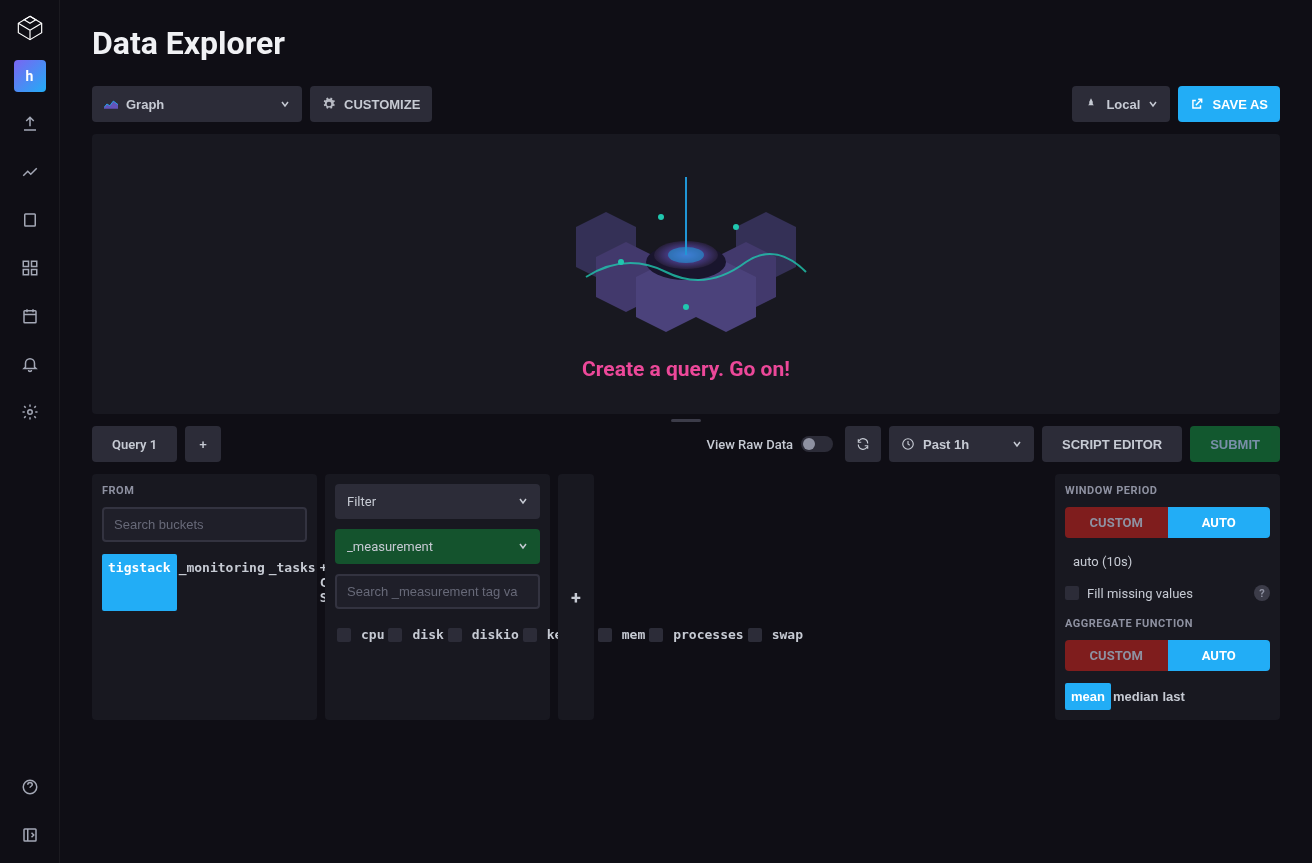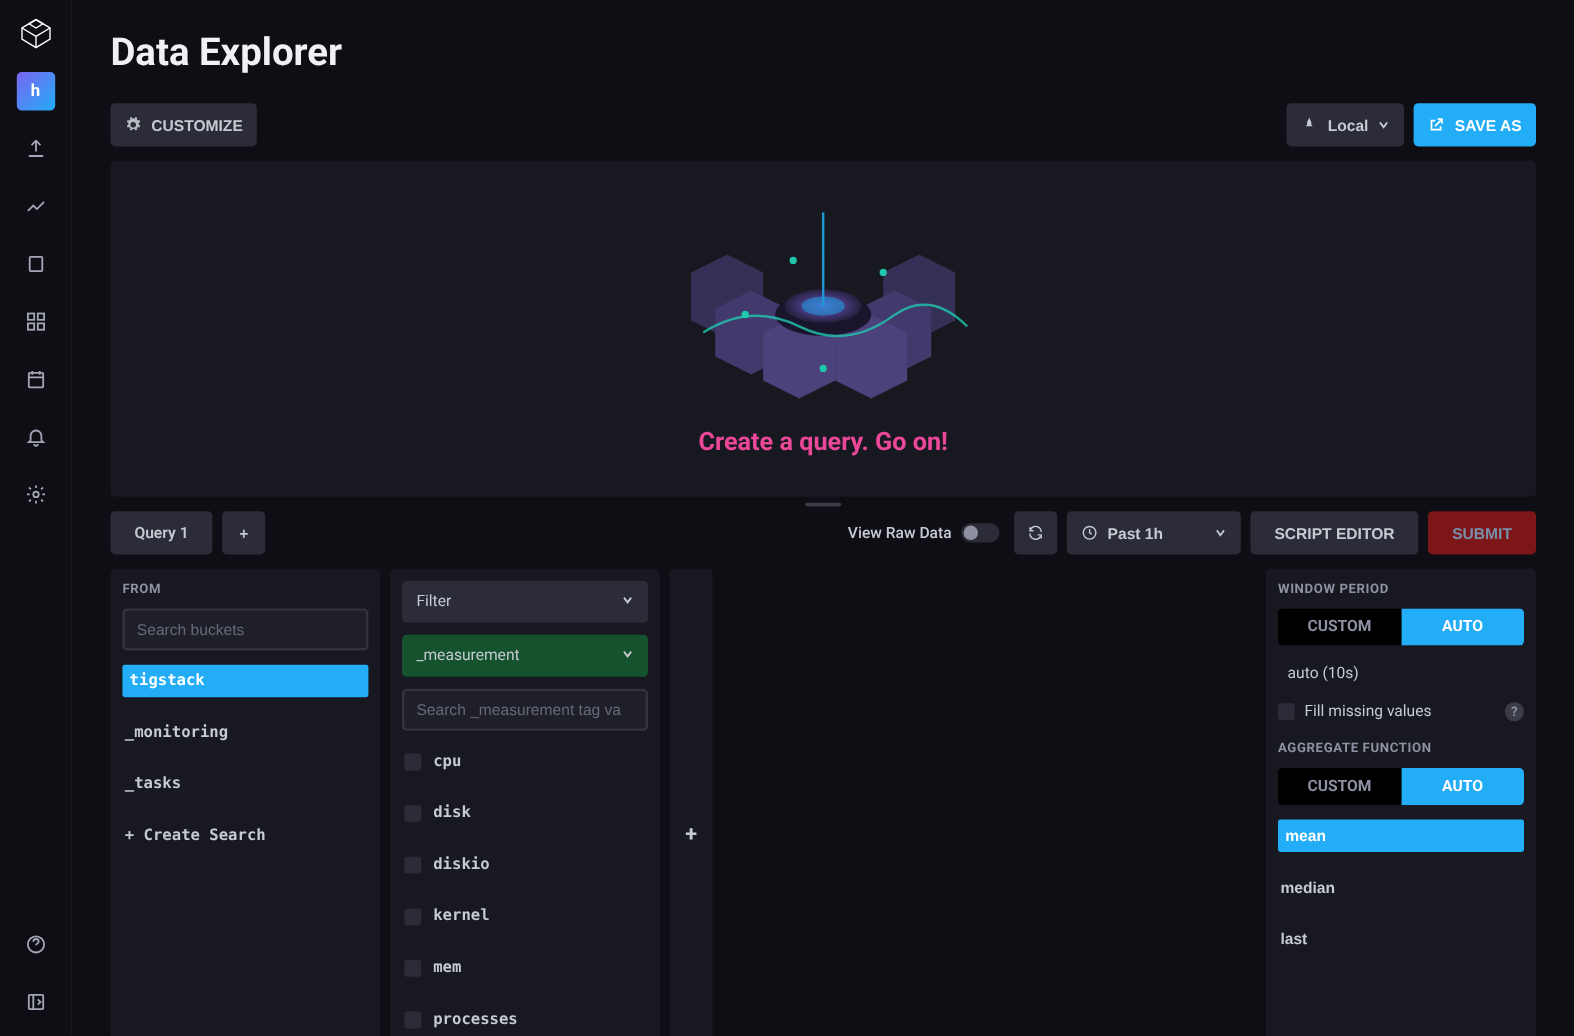--- a/index.html
+++ b/index.html
@@ -84,21 +84,21 @@
   padding: 0 12px;
   height: 36px;
   display: inline-flex;
   align-items: center;
   gap: 8px;
   cursor: pointer;
   font-weight: 600;
   font-size: 13px;
 }
 .btn.primary { background: #22adf6; color: #fff; }
-.btn.submit { background: #b91c1c; color: #b2d4f8; opacity: 0.65; }
+.btn.submit { background: #15803d; color: #b2d4f8; opacity: 0.65; }
 .btn.wide { padding: 0 20px; }
 .btn.icon-btn { width: 36px; padding: 0; justify-content: center; }
 .btn svg { width: 14px; height: 14px; }
 .graph-dropdown { width: 210px; justify-content: flex-start; position: relative; }
 .graph-dropdown .chev { margin-left: auto; }
 .graph-icon { width: 18px; height: 12px; }
 .graph-area {
   background: #181820;
   border-radius: 4px;
   height: 280px;
@@ -212,21 +212,21 @@
   background: #1f1f29;
   border: 2px solid #333340;
   border-radius: 4px;
   padding: 8px 10px;
   color: #c6cad3;
   font-size: 13px;
   width: 100%;
   margin-bottom: 12px;
 }
 .search-input::placeholder { color: #676978; }
-.list { display: flex; flex-direction: column; gap: 16px; }
+.list { display: flex; flex-direction: row; }
 .list-item {
   padding: 6px 2px;
   font-family: "Menlo", "Consolas", monospace;
   font-size: 13px;
   font-weight: 600;
   cursor: pointer;
   color: #c6cad3;
   border-radius: 2px;
 }
 .list-item.selected { background: #22adf6; color: #fff; padding: 6px 6px; }
@@ -284,21 +284,21 @@
   overflow: hidden;
   margin-bottom: 12px;
 }
 .toggle-btn {
   flex: 1;
   padding: 8px 0;
   text-align: center;
   font-weight: 700;
   font-size: 13px;
   cursor: pointer;
-  background: #000000;
+  background: #7f1d1d;
   color: #8e91a1;
 }
 .toggle-btn.active { background: #22adf6; color: #fff; }
 .info-text {
   font-size: 13px;
   color: #c6cad3;
   padding: 4px 8px;
   margin-bottom: 12px;
 }
 .fill-row {
@@ -406,20 +406,30 @@
           <polyline points="14,9 17,12 14,15"></polyline>
         </svg>
     </div>
   </div>
 </div>
 
 <div class="main">
   <h1 class="page-title">Data Explorer</h1>
 
   <div class="toolbar">
+    <button class="btn graph-dropdown">
+      <svg class="graph-icon" viewBox="0 0 24 16">
+          <path d="M0 14 L5 8 L10 11 L16 3 L24 9 L24 16 L0 16 Z" fill="#7a65f2" opacity="0.7"></path>
+          <path d="M0 14 L5 8 L10 11 L16 3 L24 9" stroke="#22adf6" fill="none" stroke-width="1.5"></path>
+        </svg>
+      <span>Graph</span>
+      <span class="chev"><svg viewBox="0 0 10 10">
+            <polyline points="2,3 5,7 8,3" stroke="currentColor" fill="none" stroke-width="1.5"></polyline>
+          </svg></span>
+    </button>
     <button class="btn">
       <svg viewBox="0 0 24 24" fill="currentColor">
           <path d="M12 8a4 4 0 100 8 4 4 0 000-8zm8 4l2 1-1 3-2-1-2 2 1 2-3 1-1-2h-3l-1 2-3-1 1-2-2-2-2 1-1-3 2-1v-3l-2-1 1-3 2 1 2-2-1-2 3-1 1 2h3l1-2 3 1-1 2 2 2 2-1 1 3-2 1z" opacity="0.9"></path>
         </svg>
       <span>CUSTOMIZE</span>
     </button>
     <div class="toolbar-spacer"></div>
     <button class="btn">
       <svg viewBox="0 0 24 24" fill="currentColor">
           <path d="M12 2l3 6v4l2 2H7l2-2V8z M12 14v6"></path>

